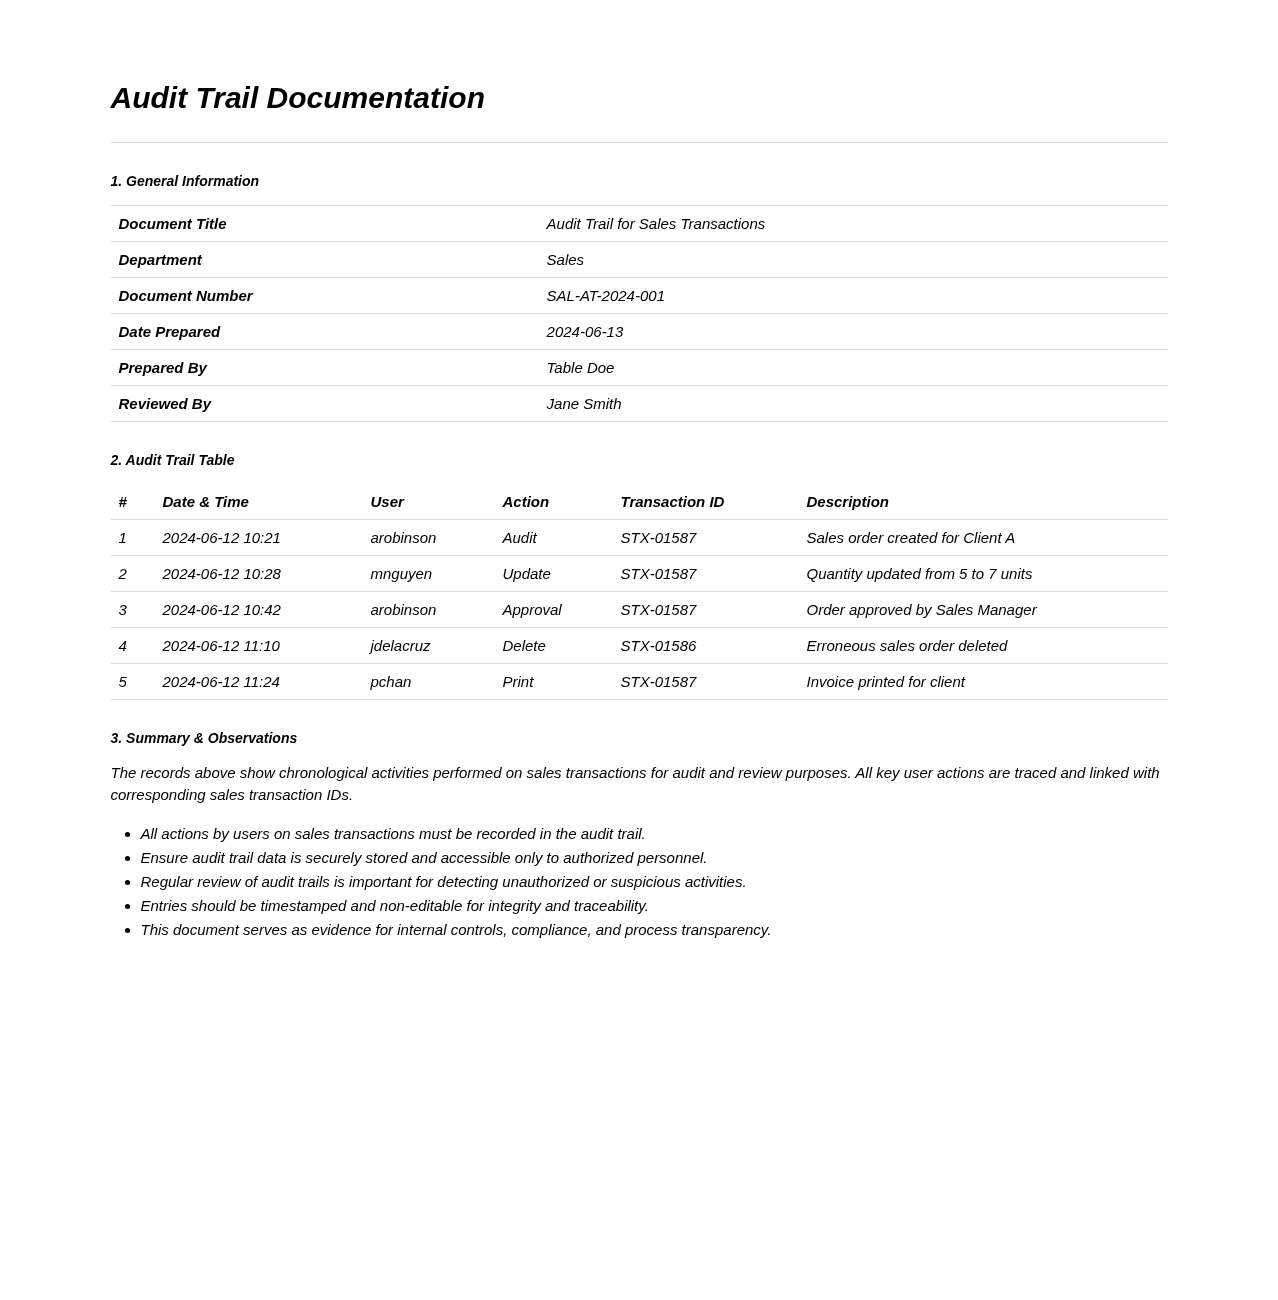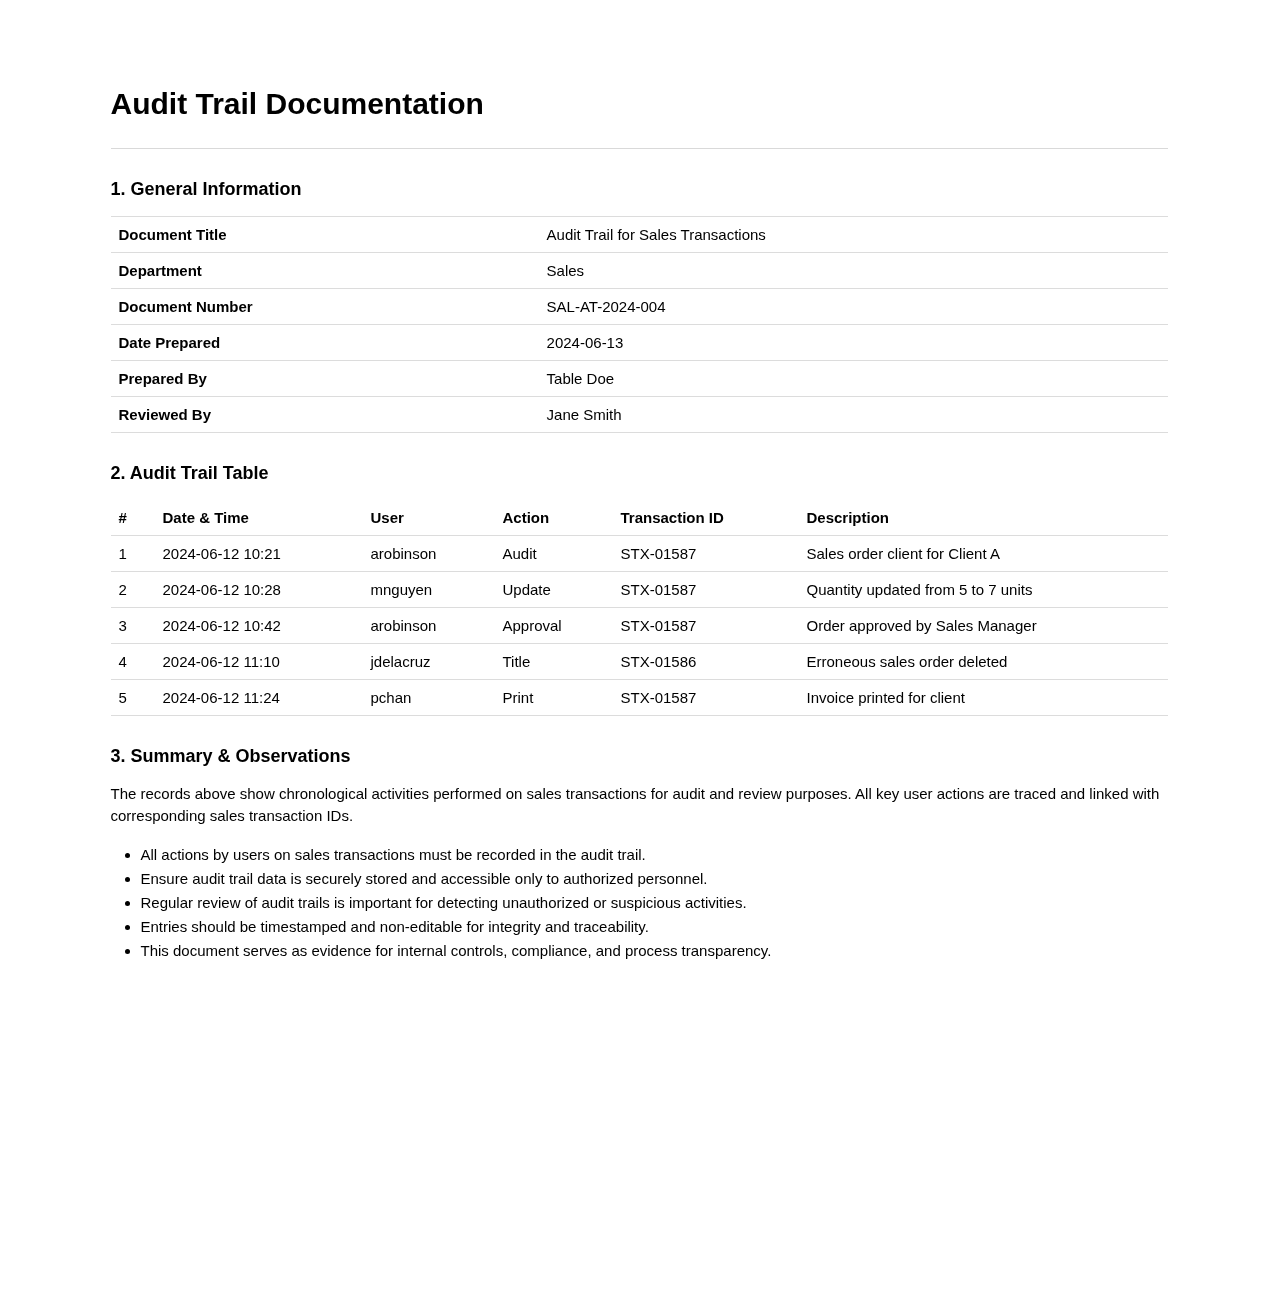--- a/index.html
+++ b/index.html
@@ -5,36 +5,37 @@
   * { box-sizing: border-box; }
   html, body {
     margin: 0;
     padding: 0;
     background: #ffffff;
     color: #000000;
     font-family: "Liberation Sans", sans-serif;
   }
   .page {
     width: 1057px;
-    margin: 13px auto;
+    margin: 7px auto;
     padding: 72px 0 80px;
+    font-style: italic;
   }
   h1.doc-title {
     font-size: 30px;
     line-height: 1.24;
     font-weight: 700;
     margin: 0 0 26px 0;
   }
   hr.divider {
     border: none;
     border-top: 1px solid #d9d9d9;
     margin: 0;
   }
   h2.section-heading {
-    font-size: 18px;
+    font-size: 14px;
     font-weight: 700;
     margin: 30px 0 16px 0;
   }
   table {
     width: 100%;
     border-collapse: collapse;
     table-layout: fixed;
     font-size: 15px;
   }
   th, td {
@@ -92,21 +93,21 @@
           <tr>
             <td>Document Title</td>
             <td>Audit Trail for Sales Transactions</td>
           </tr>
           <tr>
             <td>Department</td>
             <td>Sales</td>
           </tr>
           <tr>
             <td>Document Number</td>
-            <td>SAL-AT-2024-004</td>
+            <td>SAL-AT-2024-001</td>
           </tr>
           <tr>
             <td>Date Prepared</td>
             <td>2024-06-13</td>
           </tr>
           <tr>
             <td>Prepared By</td>
             <td>Table Doe</td>
           </tr>
           <tr>
@@ -138,21 +139,21 @@
           <th>Description</th>
         </tr>
       </thead>
       <tbody>
           <tr>
             <td>1</td>
             <td>2024-06-12 10:21</td>
             <td>arobinson</td>
             <td>Audit</td>
             <td>STX-01587</td>
-            <td>Sales order client for Client A</td>
+            <td>Sales order created for Client A</td>
           </tr>
           <tr>
             <td>2</td>
             <td>2024-06-12 10:28</td>
             <td>mnguyen</td>
             <td>Update</td>
             <td>STX-01587</td>
             <td>Quantity updated from 5 to 7 units</td>
           </tr>
           <tr>
@@ -160,21 +161,21 @@
             <td>2024-06-12 10:42</td>
             <td>arobinson</td>
             <td>Approval</td>
             <td>STX-01587</td>
             <td>Order approved by Sales Manager</td>
           </tr>
           <tr>
             <td>4</td>
             <td>2024-06-12 11:10</td>
             <td>jdelacruz</td>
-            <td>Title</td>
+            <td>Delete</td>
             <td>STX-01586</td>
             <td>Erroneous sales order deleted</td>
           </tr>
           <tr>
             <td>5</td>
             <td>2024-06-12 11:24</td>
             <td>pchan</td>
             <td>Print</td>
             <td>STX-01587</td>
             <td>Invoice printed for client</td>

